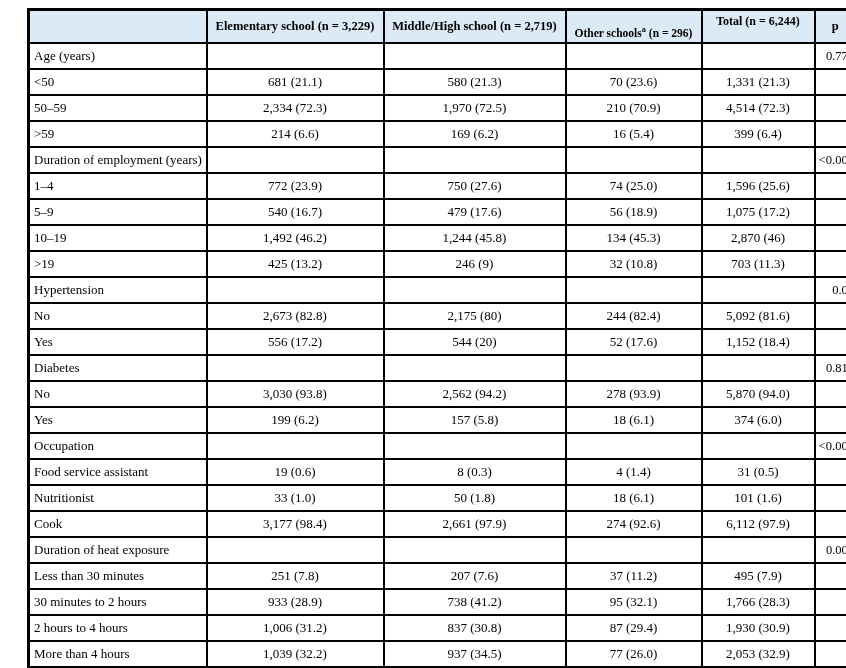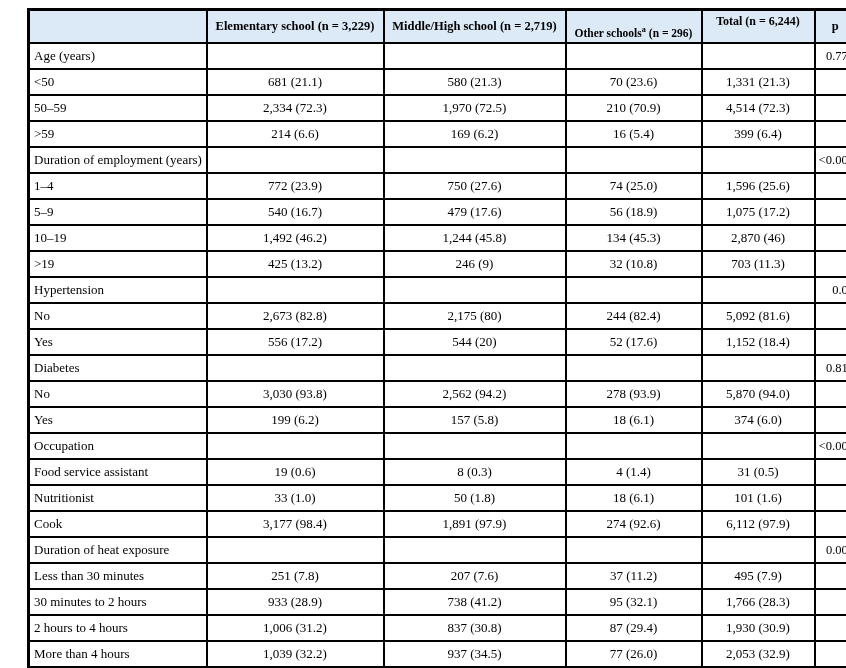--- a/index.html
+++ b/index.html
@@ -241,21 +241,21 @@
           <td class="label-cell">Nutritionist</td>
           <td class="value-cell">33 (1.0)</td>
           <td class="value-cell">50 (1.8)</td>
           <td class="value-cell">18 (6.1)</td>
           <td class="value-cell">101 (1.6)</td>
           <td class="p-cell"></td>
         </tr>
         <tr>
           <td class="label-cell">Cook</td>
           <td class="value-cell">3,177 (98.4)</td>
-          <td class="value-cell">1,891 (97.9)</td>
+          <td class="value-cell">2,661 (97.9)</td>
           <td class="value-cell">274 (92.6)</td>
           <td class="value-cell">6,112 (97.9)</td>
           <td class="p-cell"></td>
         </tr>
         <tr>
           <td class="label-cell">Duration of heat exposure</td>
           <td class="value-cell"></td>
           <td class="value-cell"></td>
           <td class="value-cell"></td>
           <td class="value-cell"></td>

